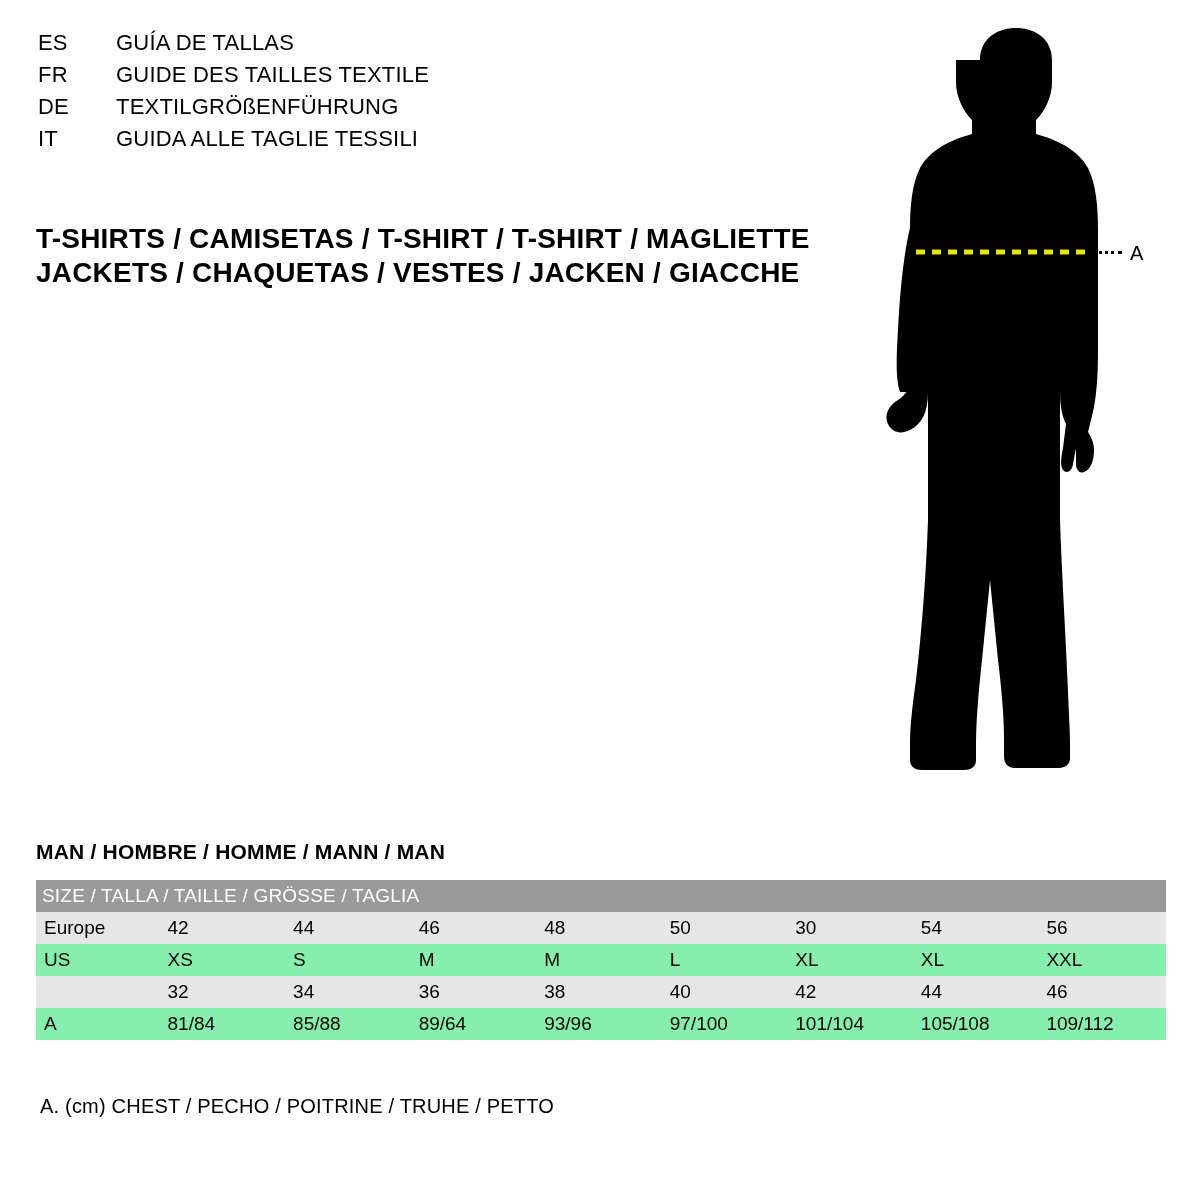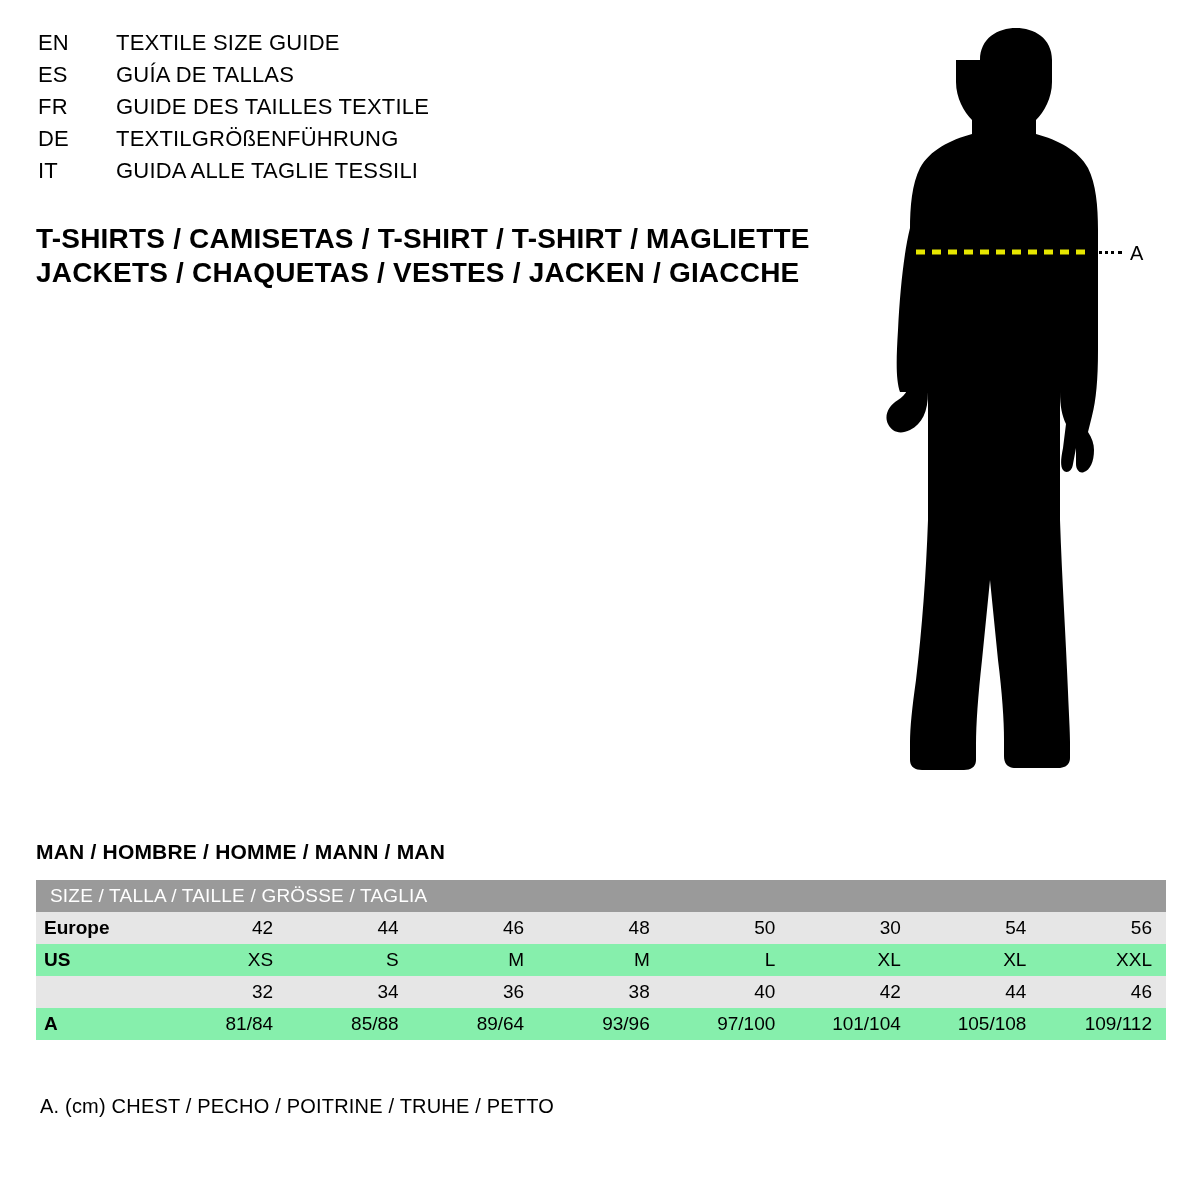--- a/index.html
+++ b/index.html
@@ -98,62 +98,57 @@
     margin-bottom: 16px;
   }
   table.size-table {
     border-collapse: collapse;
     width: 1130px;
     table-layout: fixed;
     font-size: 19px;
   }
   table.size-table td {
     height: 32px;
-    padding: 0 14px;
+    padding: 0 6px;
     vertical-align: middle;
   }
   .row-header td {
     background: #9a9a9a;
     color: #ffffff;
     font-size: 19px;
     letter-spacing: 0.2px;
   }
   .row-shade td {
     background: #e6e6e6;
   }
   .row-white td {
     background: #86efac;
   }
   .col-label {
     width: 170px;
     text-align: left;
     padding-left: 8px !important;
-    font-weight: bold;
   }
   .cell {
-    text-align: right;
+    text-align: left;
   }
   .footnote {
     position: absolute;
     left: 40px;
     top: 1095px;
     font-size: 20px;
     letter-spacing: 0.2px;
   }
 </style>
 </head>
 <body>
 
 <div class="page">
 
   <div class="lang-block">
-    <div class="lang-row">
-      <span class="lang-code">EN</span>
-      <span class="lang-text">TEXTILE SIZE GUIDE</span>
-    </div>
     <div class="lang-row">
       <span class="lang-code">ES</span>
       <span class="lang-text">GUÍA DE TALLAS</span>
     </div>
     <div class="lang-row">
       <span class="lang-code">FR</span>
       <span class="lang-text">GUIDE DES TAILLES TEXTILE</span>
     </div>
     <div class="lang-row">
       <span class="lang-code">DE</span>

